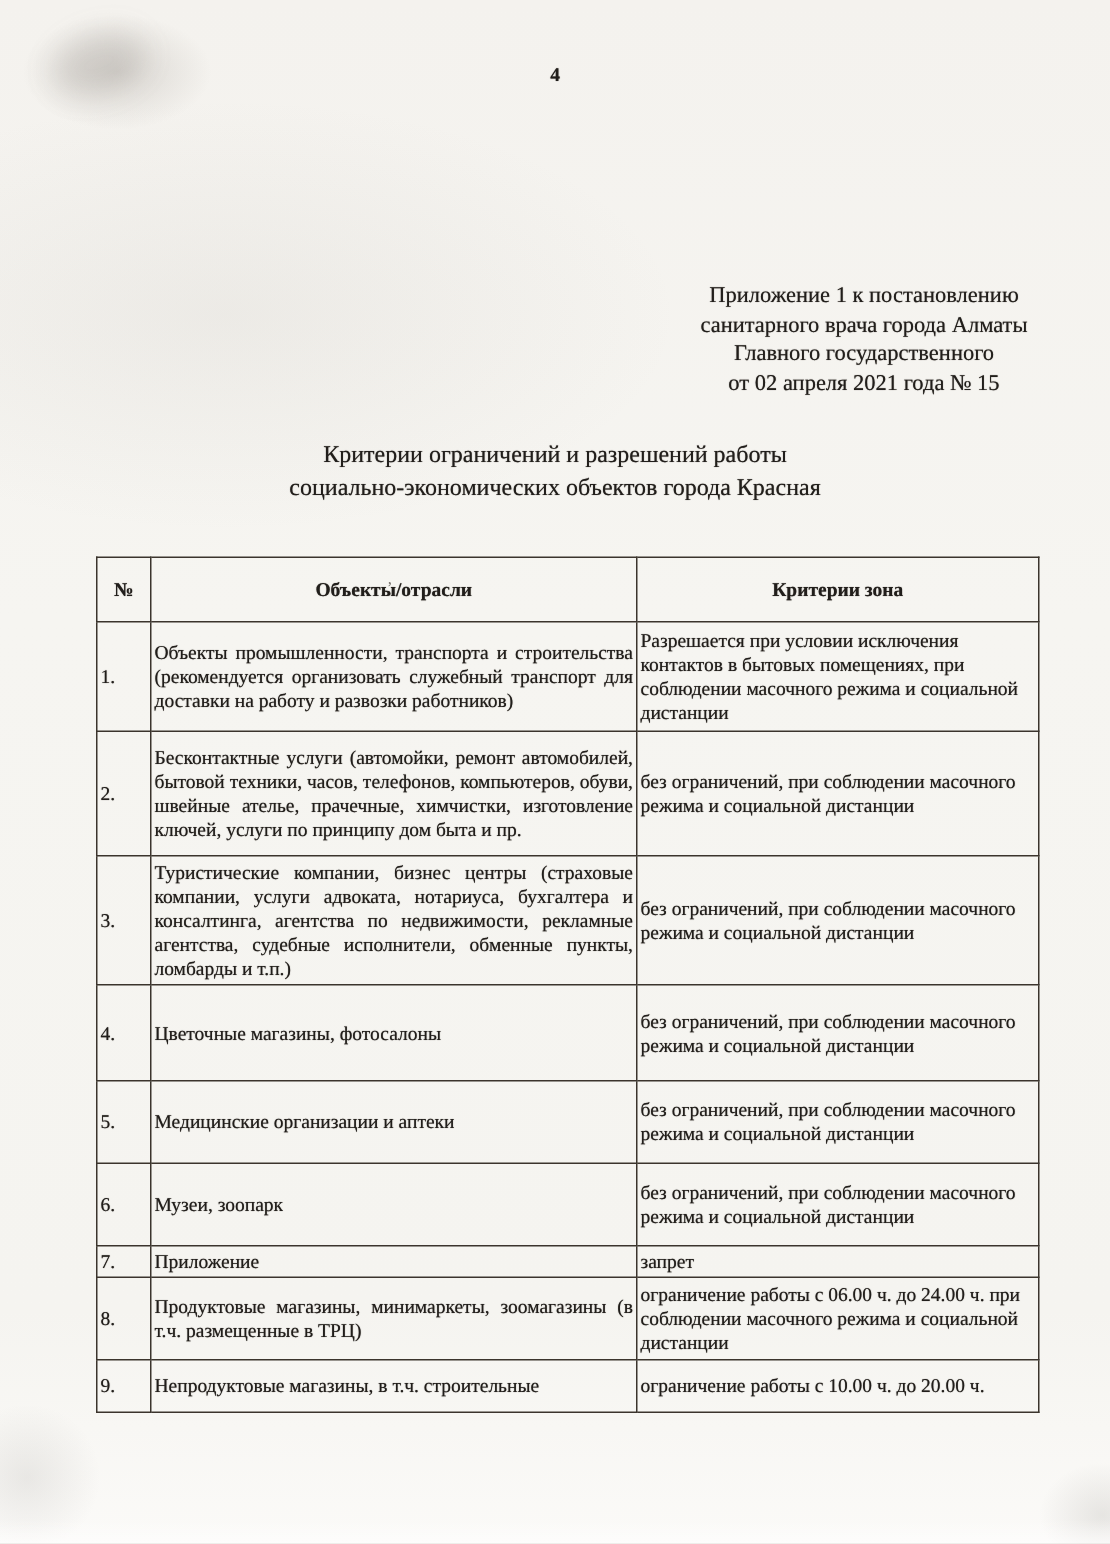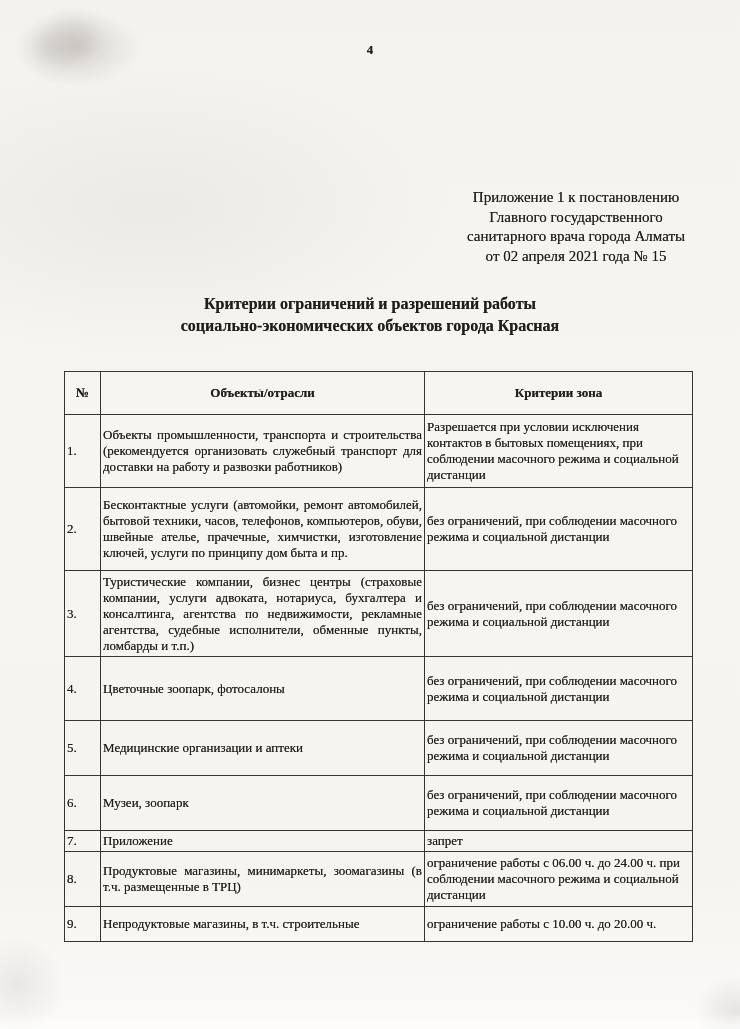--- a/index.html
+++ b/index.html
@@ -22,21 +22,21 @@
   .page-number {
     position:absolute; top:42px; left:0; right:0;
     text-align:center; font-size:13px; font-weight:bold;
   }
   .appendix {
     position:absolute; top:188px; left:438px; width:276px;
     text-align:center; font-size:15px; line-height:19.5px;
   }
   .doc-title {
     position:absolute; top:293px; left:0; right:0;
-    text-align:center; font-weight:bold; font-size:16px; line-height:22px;
+    text-align:center; font-weight:normal; font-size:16px; line-height:22px;
   }
 
   table.criteria {
     position:absolute; top:371px; left:64px;
     border-collapse:collapse; table-layout:fixed;
     width:628px;
     font-size:13px; line-height:16px;
   }
   table.criteria col.c-num { width:36px; }
   table.criteria col.c-obj { width:324px; }
@@ -82,22 +82,22 @@
 <body>
 
 <div class="page">
 
   <div class="smudge-topleft"></div>
 
   <div class="page-number scan-text">4</div>
 
   <div class="appendix scan-text">
     <div>Приложение 1 к постановлению</div>
+    <div>санитарного врача города Алматы</div>
     <div>Главного государственного</div>
-    <div>санитарного врача города Алматы</div>
     <div>от 02 апреля  2021 года № 15</div>
   </div>
 
   <div class="doc-title scan-text">
     <div>Критерии ограничений и разрешений работы</div>
     <div>социально-экономических объектов города Красная</div>
   </div>
 
   <span class="artifact-mark">’</span>
 
@@ -123,21 +123,21 @@
         <td class="obj">Бесконтактные услуги (автомойки, ремонт автомобилей, бытовой техники, часов, телефонов, компьютеров, обуви, швейные ателье, прачечные, химчистки, изготовление ключей, услуги по принципу дом быта и пр.</td>
         <td class="red">без ограничений, при соблюдении масочного режима и социальной дистанции</td>
       </tr>
       <tr class="r3">
         <td class="num">3.</td>
         <td class="obj">Туристические компании, бизнес центры (страховые компании, услуги адвоката, нотариуса, бухгалтера и консалтинга, агентства по недвижимости, рекламные агентства, судебные исполнители, обменные пункты, ломбарды и т.п.)</td>
         <td class="red">без ограничений, при соблюдении масочного режима и социальной дистанции</td>
       </tr>
       <tr class="r4">
         <td class="num">4.</td>
-        <td class="obj">Цветочные зоопарк, фотосалоны</td>
+        <td class="obj">Цветочные магазины, фотосалоны</td>
         <td class="red vtop">без ограничений, при соблюдении масочного режима и социальной дистанции</td>
       </tr>
       <tr class="r5">
         <td class="num">5.</td>
         <td class="obj">Медицинские организации и аптеки</td>
         <td class="red vtop">без ограничений, при соблюдении масочного режима и социальной дистанции</td>
       </tr>
       <tr class="r6">
         <td class="num">6.</td>
         <td class="obj">Музеи, зоопарк</td>

